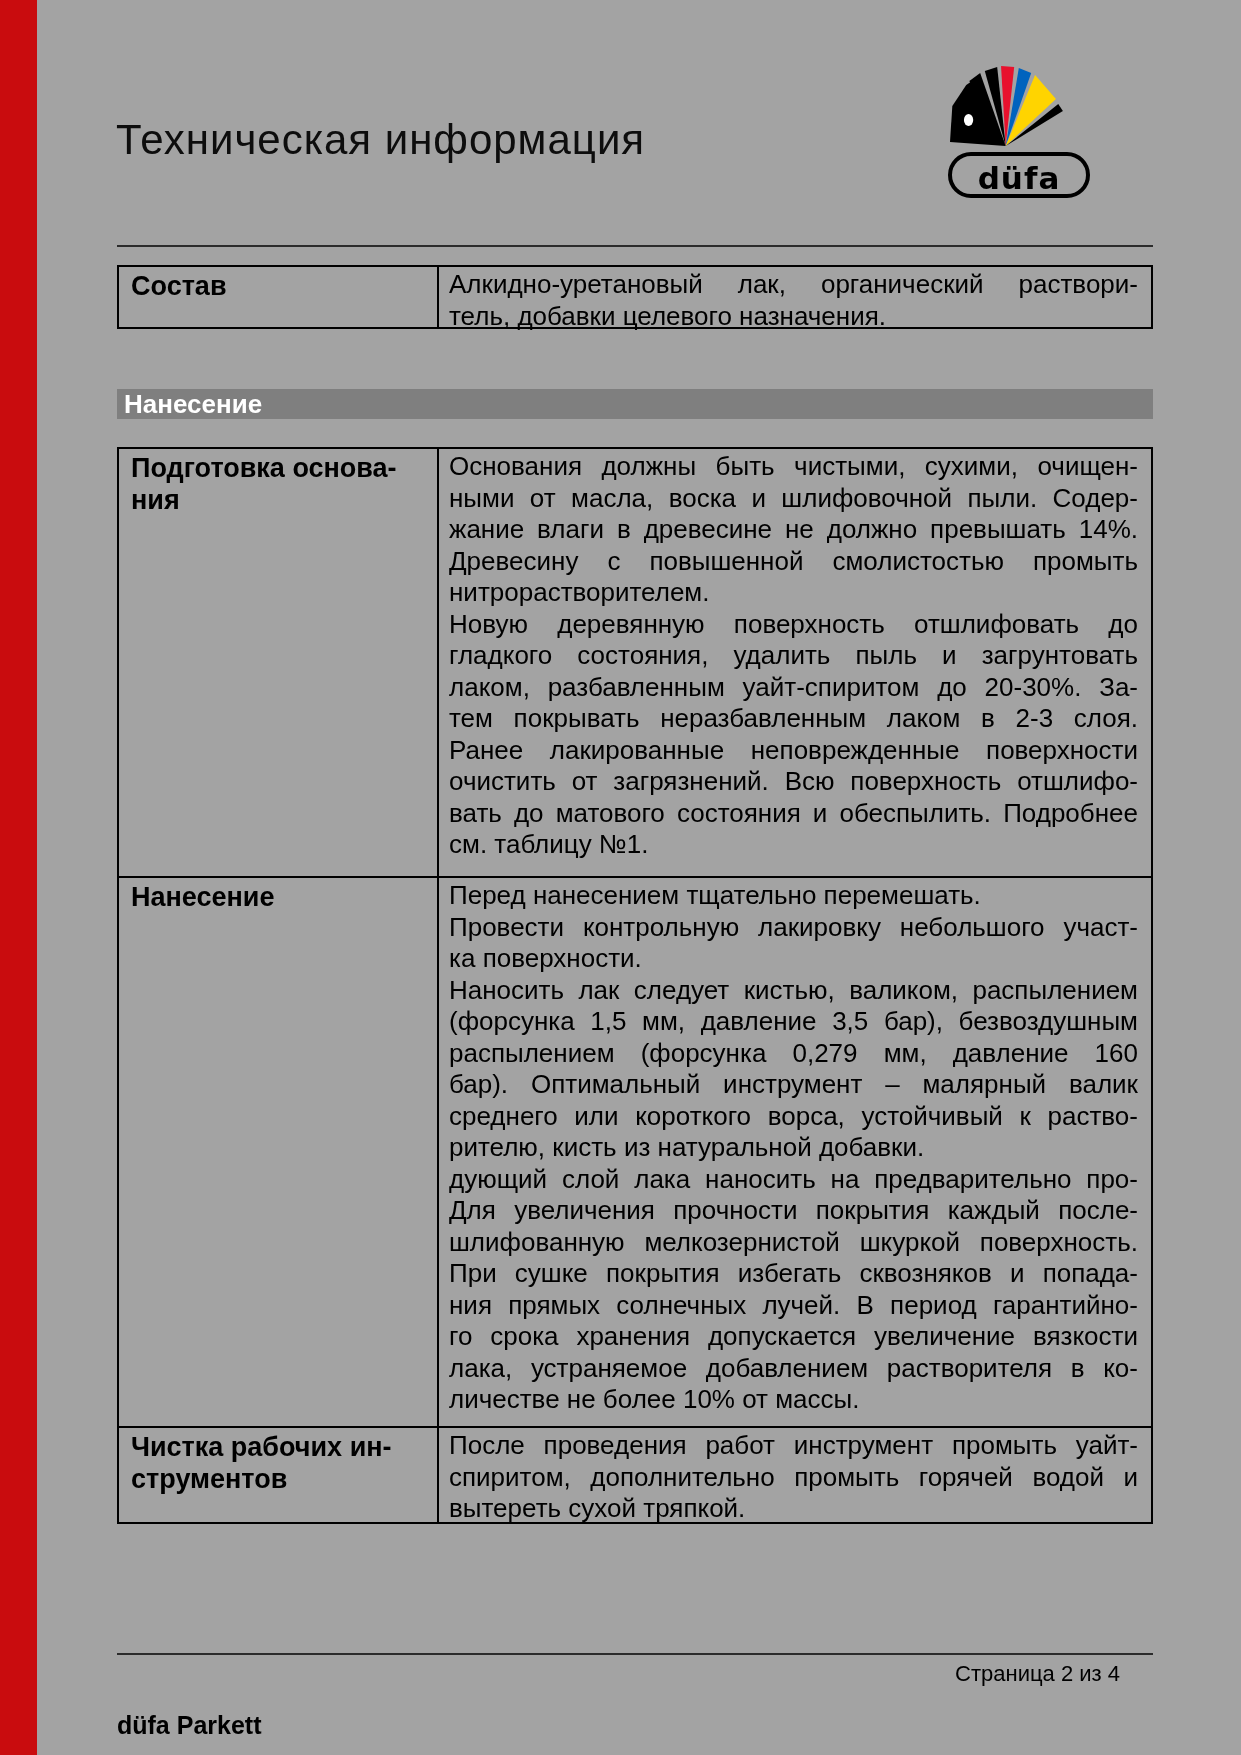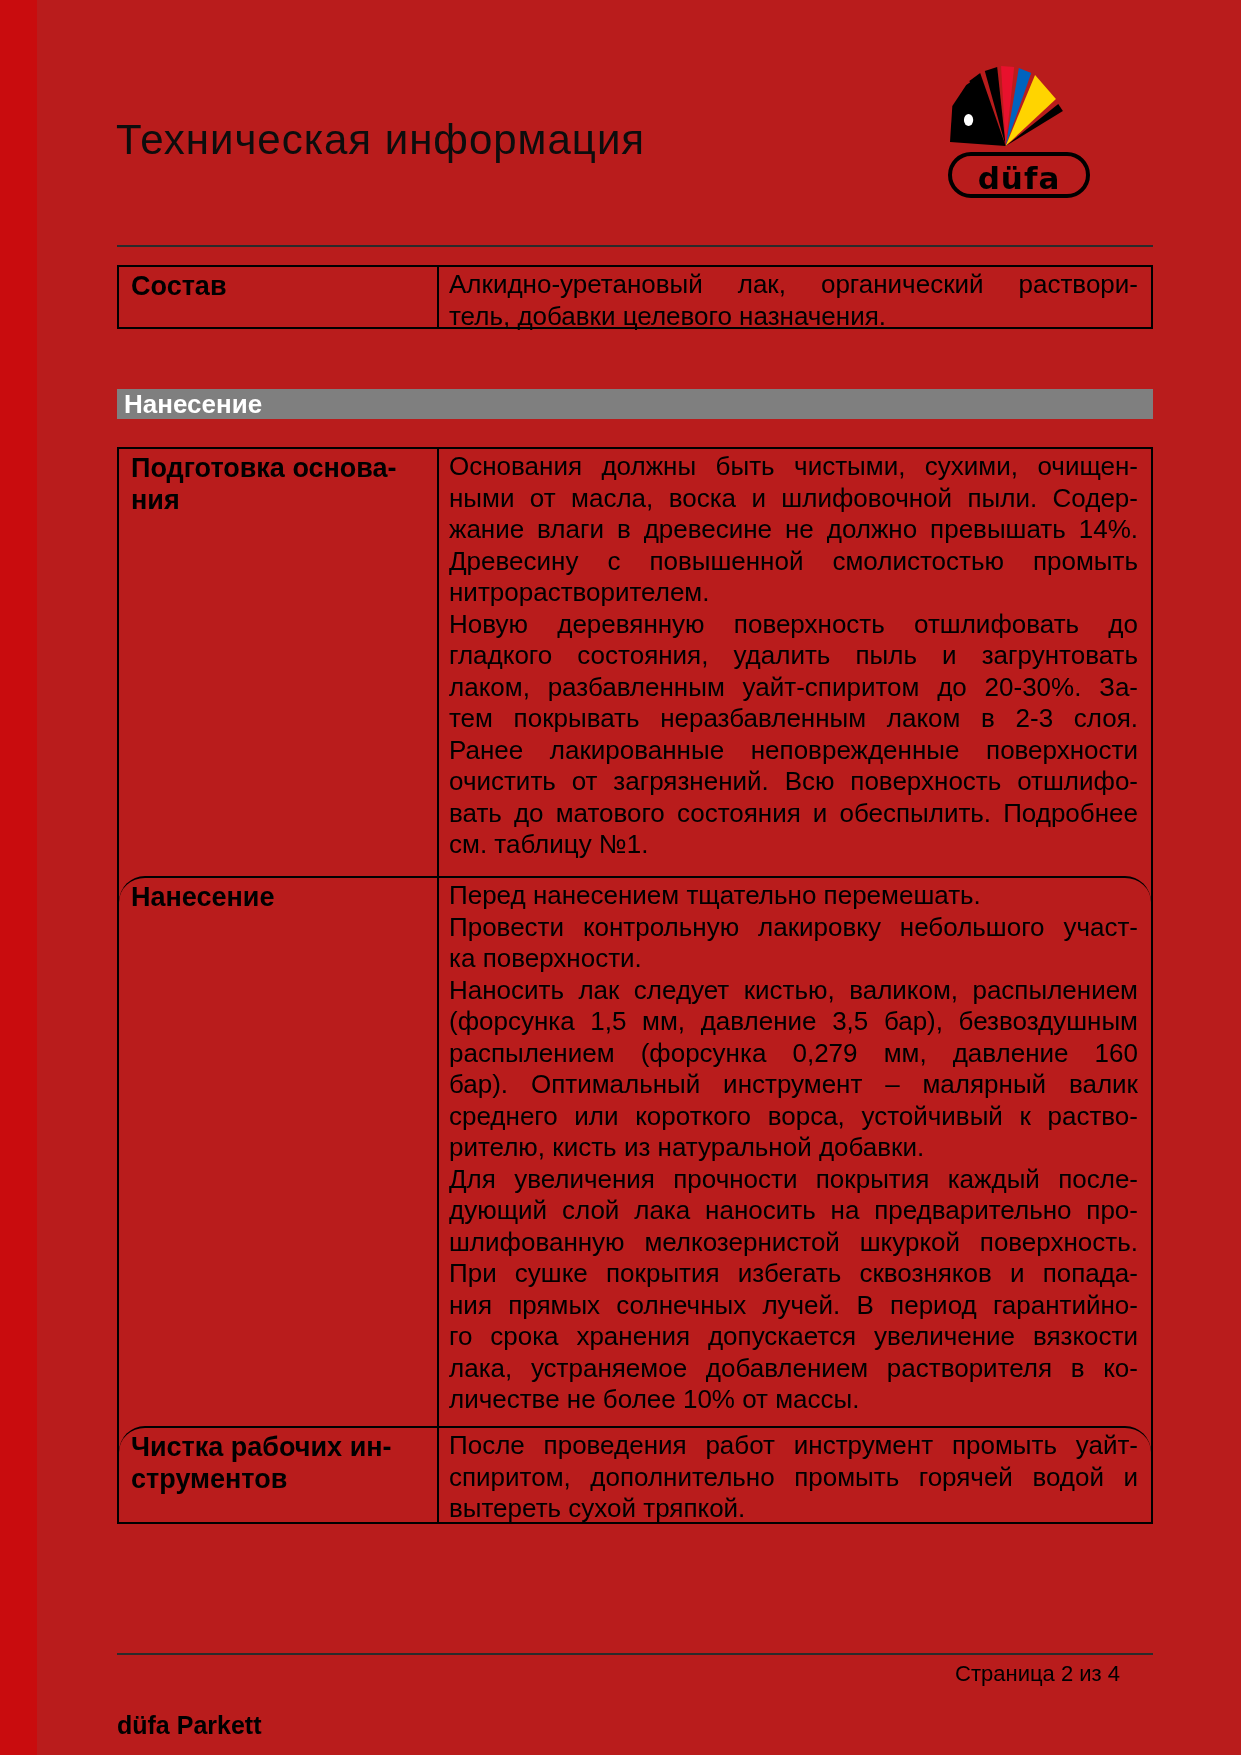--- a/index.html
+++ b/index.html
@@ -1,32 +1,32 @@
 <!DOCTYPE html>
 <html><head>
 <meta charset="utf-8">
 <style>
   html,body{margin:0;padding:0;background:#ffffff;}
-  .page{position:relative;width:1241px;height:1755px;background:#b91c1c;overflow:hidden;
+  .page{position:relative;width:1241px;height:1755px;background:#a3a3a3;overflow:hidden;
         font-family:"Liberation Sans",sans-serif;color:#000;}
   .accent-bar{position:absolute;left:0;top:0;width:37px;height:1755px;}
   .doc-title{position:absolute;left:116px;top:116px;font-size:42px;font-weight:400;
              letter-spacing:1px;color:#0d0d0d;white-space:nowrap;}
   .logo{position:absolute;left:948px;top:58px;width:144px;height:144px;}
   .logo-fan{position:absolute;left:2px;top:0;width:116px;height:92px;}
   .logo-oval{position:absolute;left:0;top:94px;width:142px;height:46px;border:4px solid #000;
              border-radius:24px;box-sizing:border-box;display:flex;align-items:flex-end;justify-content:center;}
   .logo-word{font-family:"DejaVu Sans",sans-serif;font-weight:700;font-size:31px;letter-spacing:1px;line-height:1;}
   .hr{position:absolute;left:117px;width:1036px;height:2px;background:#2b2b2b;}
   .hr-top{top:245px;}
   .hr-foot{top:1653px;}
   .tbl{position:absolute;left:117px;width:1036px;border:2px solid #000;box-sizing:border-box;}
   .tbl-comp{top:265px;height:64px;}
   .tbl-app{top:447px;height:1077px;}
-  .row{display:flex;box-sizing:border-box;border-radius:26px;}
+  .row{display:flex;box-sizing:border-box;}
   .row + .row{border-top:2px solid #000;}
   .cell-l{width:320px;box-sizing:border-box;border-right:2px solid #000;padding:3px 8px 0 12px;
           font-weight:700;font-size:27px;line-height:32px;}
   .cell-r{flex:1;box-sizing:border-box;padding:2px 13px 0 10px;font-size:26px;line-height:31.5px;}
   .r1{height:427px;} .r2{height:550px;} .r3{height:96px;} .rc{height:60px;}
   .tl{text-align:justify;text-align-last:justify;height:31.5px;overflow:hidden;white-space:nowrap0;}
   .tl-end{text-align-last:left;}
   .section-bar{position:absolute;left:117px;top:389px;width:1036px;height:30px;
                display:flex;align-items:center;}
   .section-bar span{color:#fff;font-weight:700;font-size:26px;padding-left:7px;line-height:30px;}
@@ -103,22 +103,22 @@
       <div class="cell-r">
           <div class="tl tl-end">Перед нанесением тщательно перемешать.</div>
           <div class="tl">Провести контрольную лакировку небольшого участ-</div>
           <div class="tl tl-end">ка поверхности.</div>
           <div class="tl">Наносить лак следует кистью, валиком, распылением</div>
           <div class="tl">(форсунка 1,5 мм, давление 3,5 бар), безвоздушным</div>
           <div class="tl">распылением (форсунка 0,279 мм, давление 160</div>
           <div class="tl">бар). Оптимальный инструмент – малярный валик</div>
           <div class="tl">среднего или короткого ворса, устойчивый к раство-</div>
           <div class="tl tl-end">рителю, кисть из натуральной добавки.</div>
+          <div class="tl">дующий слой лака наносить на предварительно про-</div>
           <div class="tl">Для увеличения прочности покрытия каждый после-</div>
-          <div class="tl">дующий слой лака наносить на предварительно про-</div>
           <div class="tl">шлифованную мелкозернистой шкуркой поверхность.</div>
           <div class="tl">При сушке покрытия избегать сквозняков и попада-</div>
           <div class="tl">ния прямых солнечных лучей. В период гарантийно-</div>
           <div class="tl">го срока хранения допускается увеличение вязкости</div>
           <div class="tl">лака, устраняемое добавлением растворителя в ко-</div>
           <div class="tl tl-end">личестве не более 10% от массы.</div>
         </div>
     </div>
     <div class="row r3">
       <div class="cell-l">

